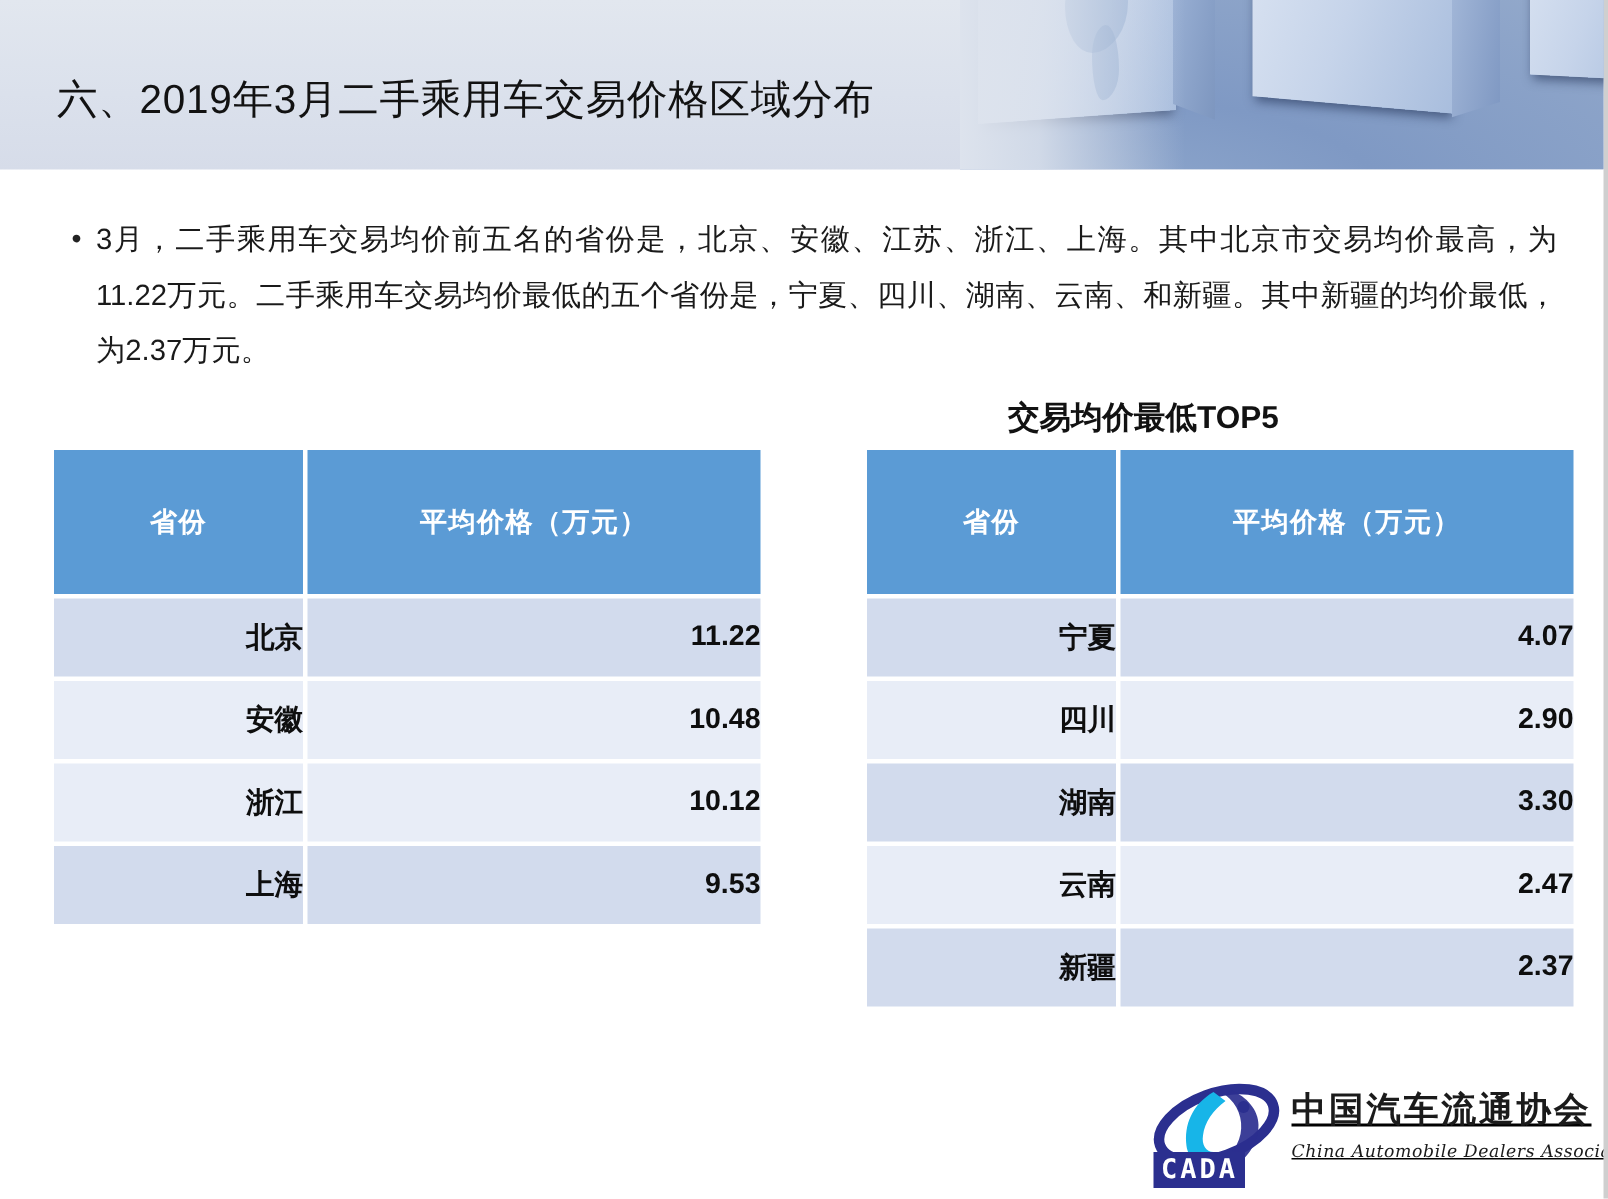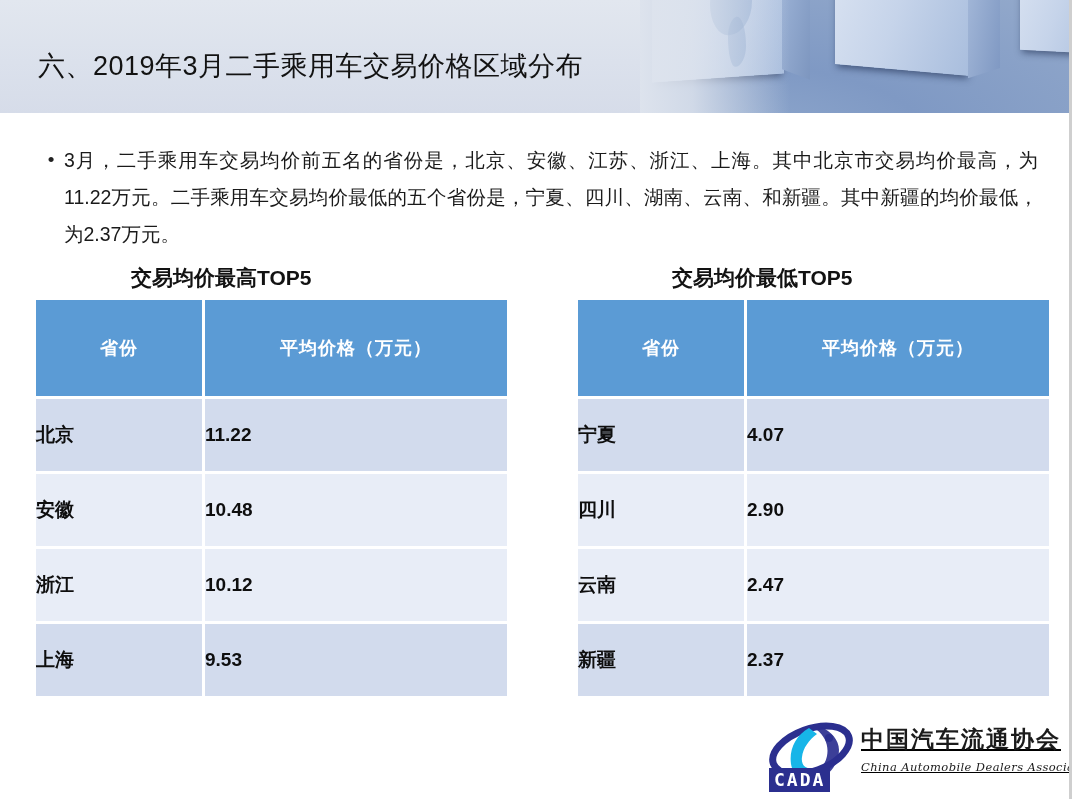--- a/index.html
+++ b/index.html
@@ -102,21 +102,21 @@
   table.price.right col.c-val{width:302px;}
 
   table.price th{
     background:#5b9bd5;color:#ffffff;
     font-size:18px;font-weight:bold;
     height:96px;vertical-align:middle;text-align:center;
     padding:0;letter-spacing:1px;margin-left:40px;
   }
   table.price td{
     font-size:19px;font-weight:bold;color:#0e0e0e;
-    height:72px;vertical-align:middle;text-align:left;
+    height:52px;vertical-align:middle;text-align:right;
     padding:0;
   }
   table.price tr.band-a td{background:#d2dbed;}
   table.price tr.band-b td{background:#e8edf7;}
 
   
   .logo{
     position:absolute;left:765px;top:722px;width:290px;height:70px;
   }
   .logo-mark{
@@ -164,21 +164,20 @@
       <div class="deco-fade"></div>
     </div>
     <div class="slide-title">六、2019年3月二手乘用车交易价格区域分布</div>
   </div>
 
   <div class="bullet-row">
     <span class="bullet-dot">•</span>
     <span class="bullet-text">3月，二手乘用车交易均价前五名的省份是，北京、安徽、江苏、浙江、上海。其中北京市交易均价最高，为11.22万元。二手乘用车交易均价最低的五个省份是，宁夏、四川、湖南、云南、和新疆。其中新疆的均价最低，为2.37万元。</span>
   </div>
 
-  <div class="tbl-title left">交易均价最高TOP5</div>
   <table class="price left">
     <colgroup>
         <col class="c-prov">
         <col class="c-val">
       </colgroup>
     <thead>
       <tr>
         <th>省份</th>
         <th>平均价格（万元）</th>
       </tr>
@@ -216,20 +215,24 @@
       </tr>
     </thead>
     <tbody>
       <tr class="band-a">
         <td>宁夏</td>
         <td>4.07</td>
       </tr>
       <tr class="band-b">
         <td>四川</td>
         <td>2.90</td>
+      </tr>
+      <tr class="band-a">
+        <td>湖南</td>
+        <td>3.30</td>
       </tr>
       <tr class="band-b">
         <td>云南</td>
         <td>2.47</td>
       </tr>
       <tr class="band-a">
         <td>新疆</td>
         <td>2.37</td>
       </tr>
     </tbody>

